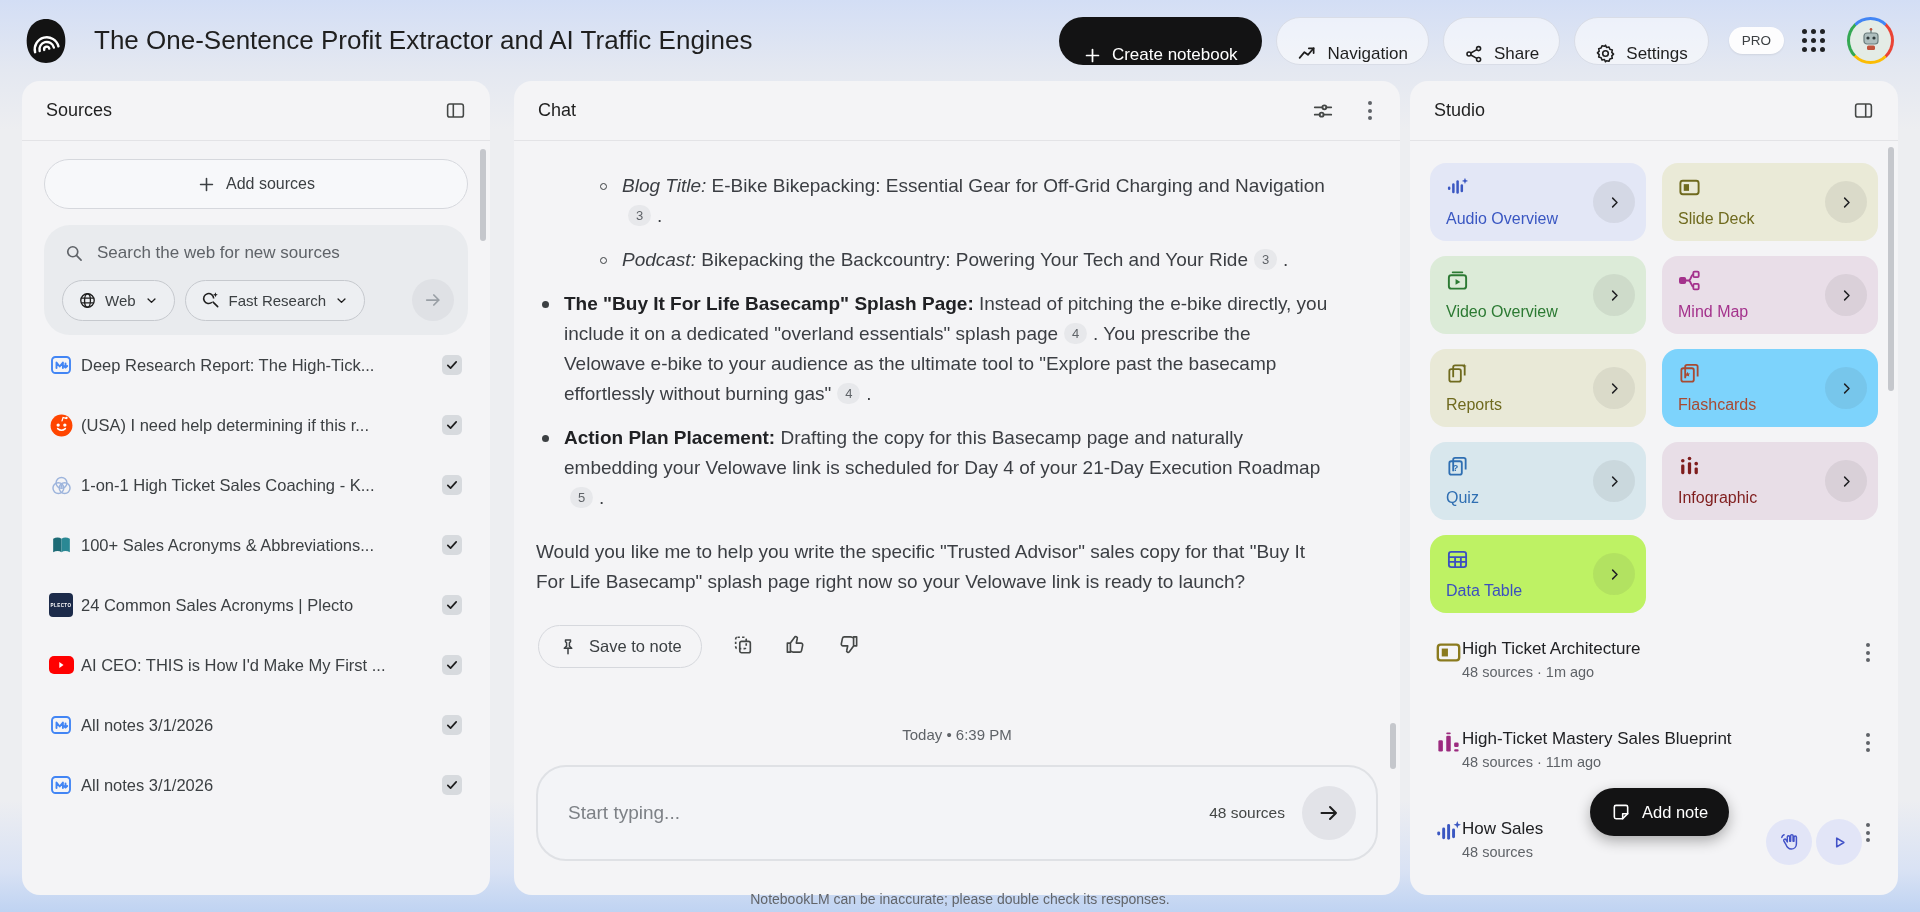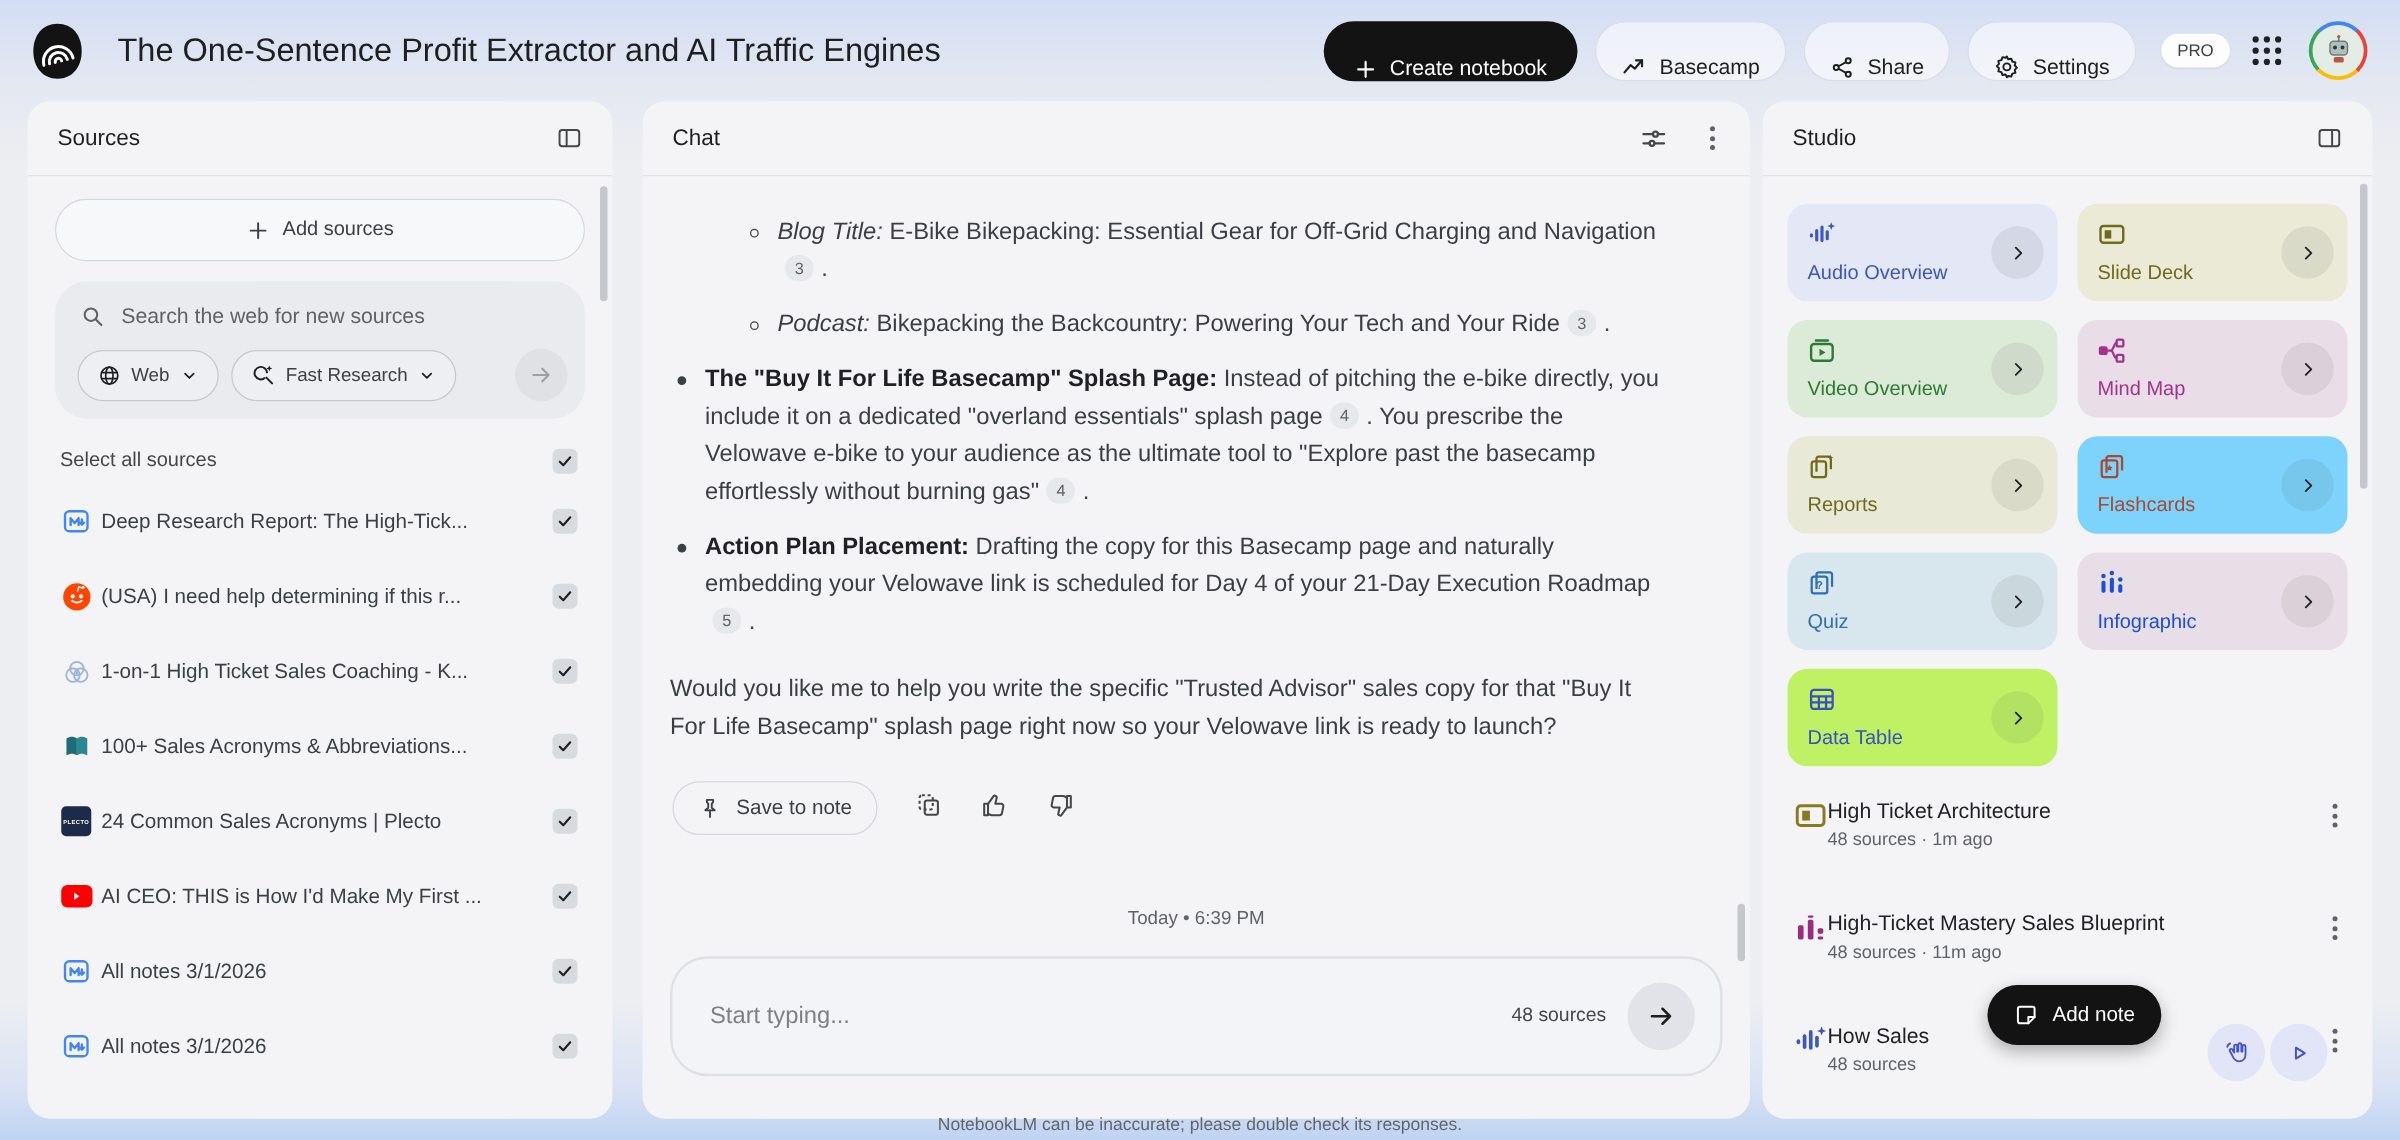--- a/index.html
+++ b/index.html
@@ -125,21 +125,21 @@
     <svg width="19" height="19" viewBox="0 0 24 24" fill="none" stroke="#fff" stroke-width="2.2" stroke-linecap="round">
         <path d="M12 4.5v15M4.5 12h15"></path>
       </svg>
     <span>Create notebook</span>
   </button>
   <button class="hbtn">
     <svg width="21" height="21" viewBox="0 0 24 24" fill="none" stroke="#1f1f1f" stroke-width="2" stroke-linecap="round" stroke-linejoin="round">
         <path d="M3 17l5.5-6.5 4 3L19 6"></path>
         <path d="M13.5 6H19v5.5"></path>
       </svg>
-    <span>Basecamp</span>
+    <span>Navigation</span>
   </button>
   <button class="hbtn">
     <svg width="20" height="20" viewBox="0 0 24 24" fill="none" stroke="#1f1f1f" stroke-width="1.9">
         <circle cx="6" cy="12" r="2.4"></circle>
         <circle cx="17.5" cy="5.5" r="2.4"></circle>
         <circle cx="17.5" cy="18.5" r="2.4"></circle>
         <path d="M8.2 10.8l7.2-4M8.2 13.2l7.2 4"></path>
       </svg>
     <span>Share</span>
   </button>
@@ -227,28 +227,20 @@
                 <path d="M6.5 9.5l5.5 5.5 5.5-5.5"></path>
               </svg>
           </button>
           <button class="go-btn">
             <svg width="20" height="20" viewBox="0 0 24 24" fill="none" stroke="currentColor" stroke-width="2.1" stroke-linecap="round" stroke-linejoin="round">
                 <path d="M4.5 12h14.5M13 6l6 6-6 6"></path>
               </svg>
           </button>
         </div>
       </div>
-      <div class="select-row">
-        <span class="stxt">Select all sources</span>
-        <span class="checkbox">
-          <svg width="14" height="14" viewBox="0 0 20 20" fill="none" stroke="#1f1f1f" stroke-width="2.4" stroke-linecap="round" stroke-linejoin="round">
-              <path d="M4 10.5l4 4 8-9"></path>
-            </svg>
-        </span>
-      </div>
 
       <div class="src-item">
         <span class="src-ic">
           <svg width="24" height="24" viewBox="0 0 24 24" fill="none" stroke="#4285f4" stroke-width="1.9">
               <rect x="3" y="4" width="18" height="16" rx="3.5"></rect>
               <path d="M7.5 15V9.5l3.2 4 3.2-4V15" stroke-linejoin="round" stroke-linecap="round"></path>
               <path d="M16.5 10.5v4M14.8 13l1.7 1.7 1.7-1.7" stroke-linecap="round" stroke-linejoin="round"></path>
             </svg>
         </span>
         <span class="src-title">Deep Research Report: The High-Tick...</span>
@@ -565,21 +557,21 @@
               <text x="10" y="17" font-size="9.5" font-weight="bold" fill="currentColor" stroke="none" text-anchor="middle">?</text>
             </svg>
         </span>
         <span class="clabel">Quiz</span>
         <span class="chev">
             <svg width="15" height="15" viewBox="0 0 24 24" fill="none" stroke="currentColor" stroke-width="2.4" stroke-linecap="round" stroke-linejoin="round">
               <path d="M9 5l7 7-7 7"></path>
             </svg>
           </span>
       </div>
-      <div class="card" style="background: rgb(232, 222, 231); color: #1d4ed8;">
+      <div class="card" style="background: rgb(232, 222, 231); color: #7f1d1d;">
         <span class="cicon">
           <svg width="23" height="23" viewBox="0 0 24 24" fill="currentColor">
               <circle cx="5" cy="6" r="1.9"></circle>
               <rect x="3.3" y="10" width="3.4" height="10" rx="1.4"></rect>
               <circle cx="12" cy="3.6" r="1.9"></circle>
               <rect x="10.3" y="7.5" width="3.4" height="12.5" rx="1.4"></rect>
               <circle cx="19" cy="9" r="1.9"></circle>
               <rect x="17.3" y="13" width="3.4" height="7" rx="1.4"></rect>
             </svg>
         </span>

